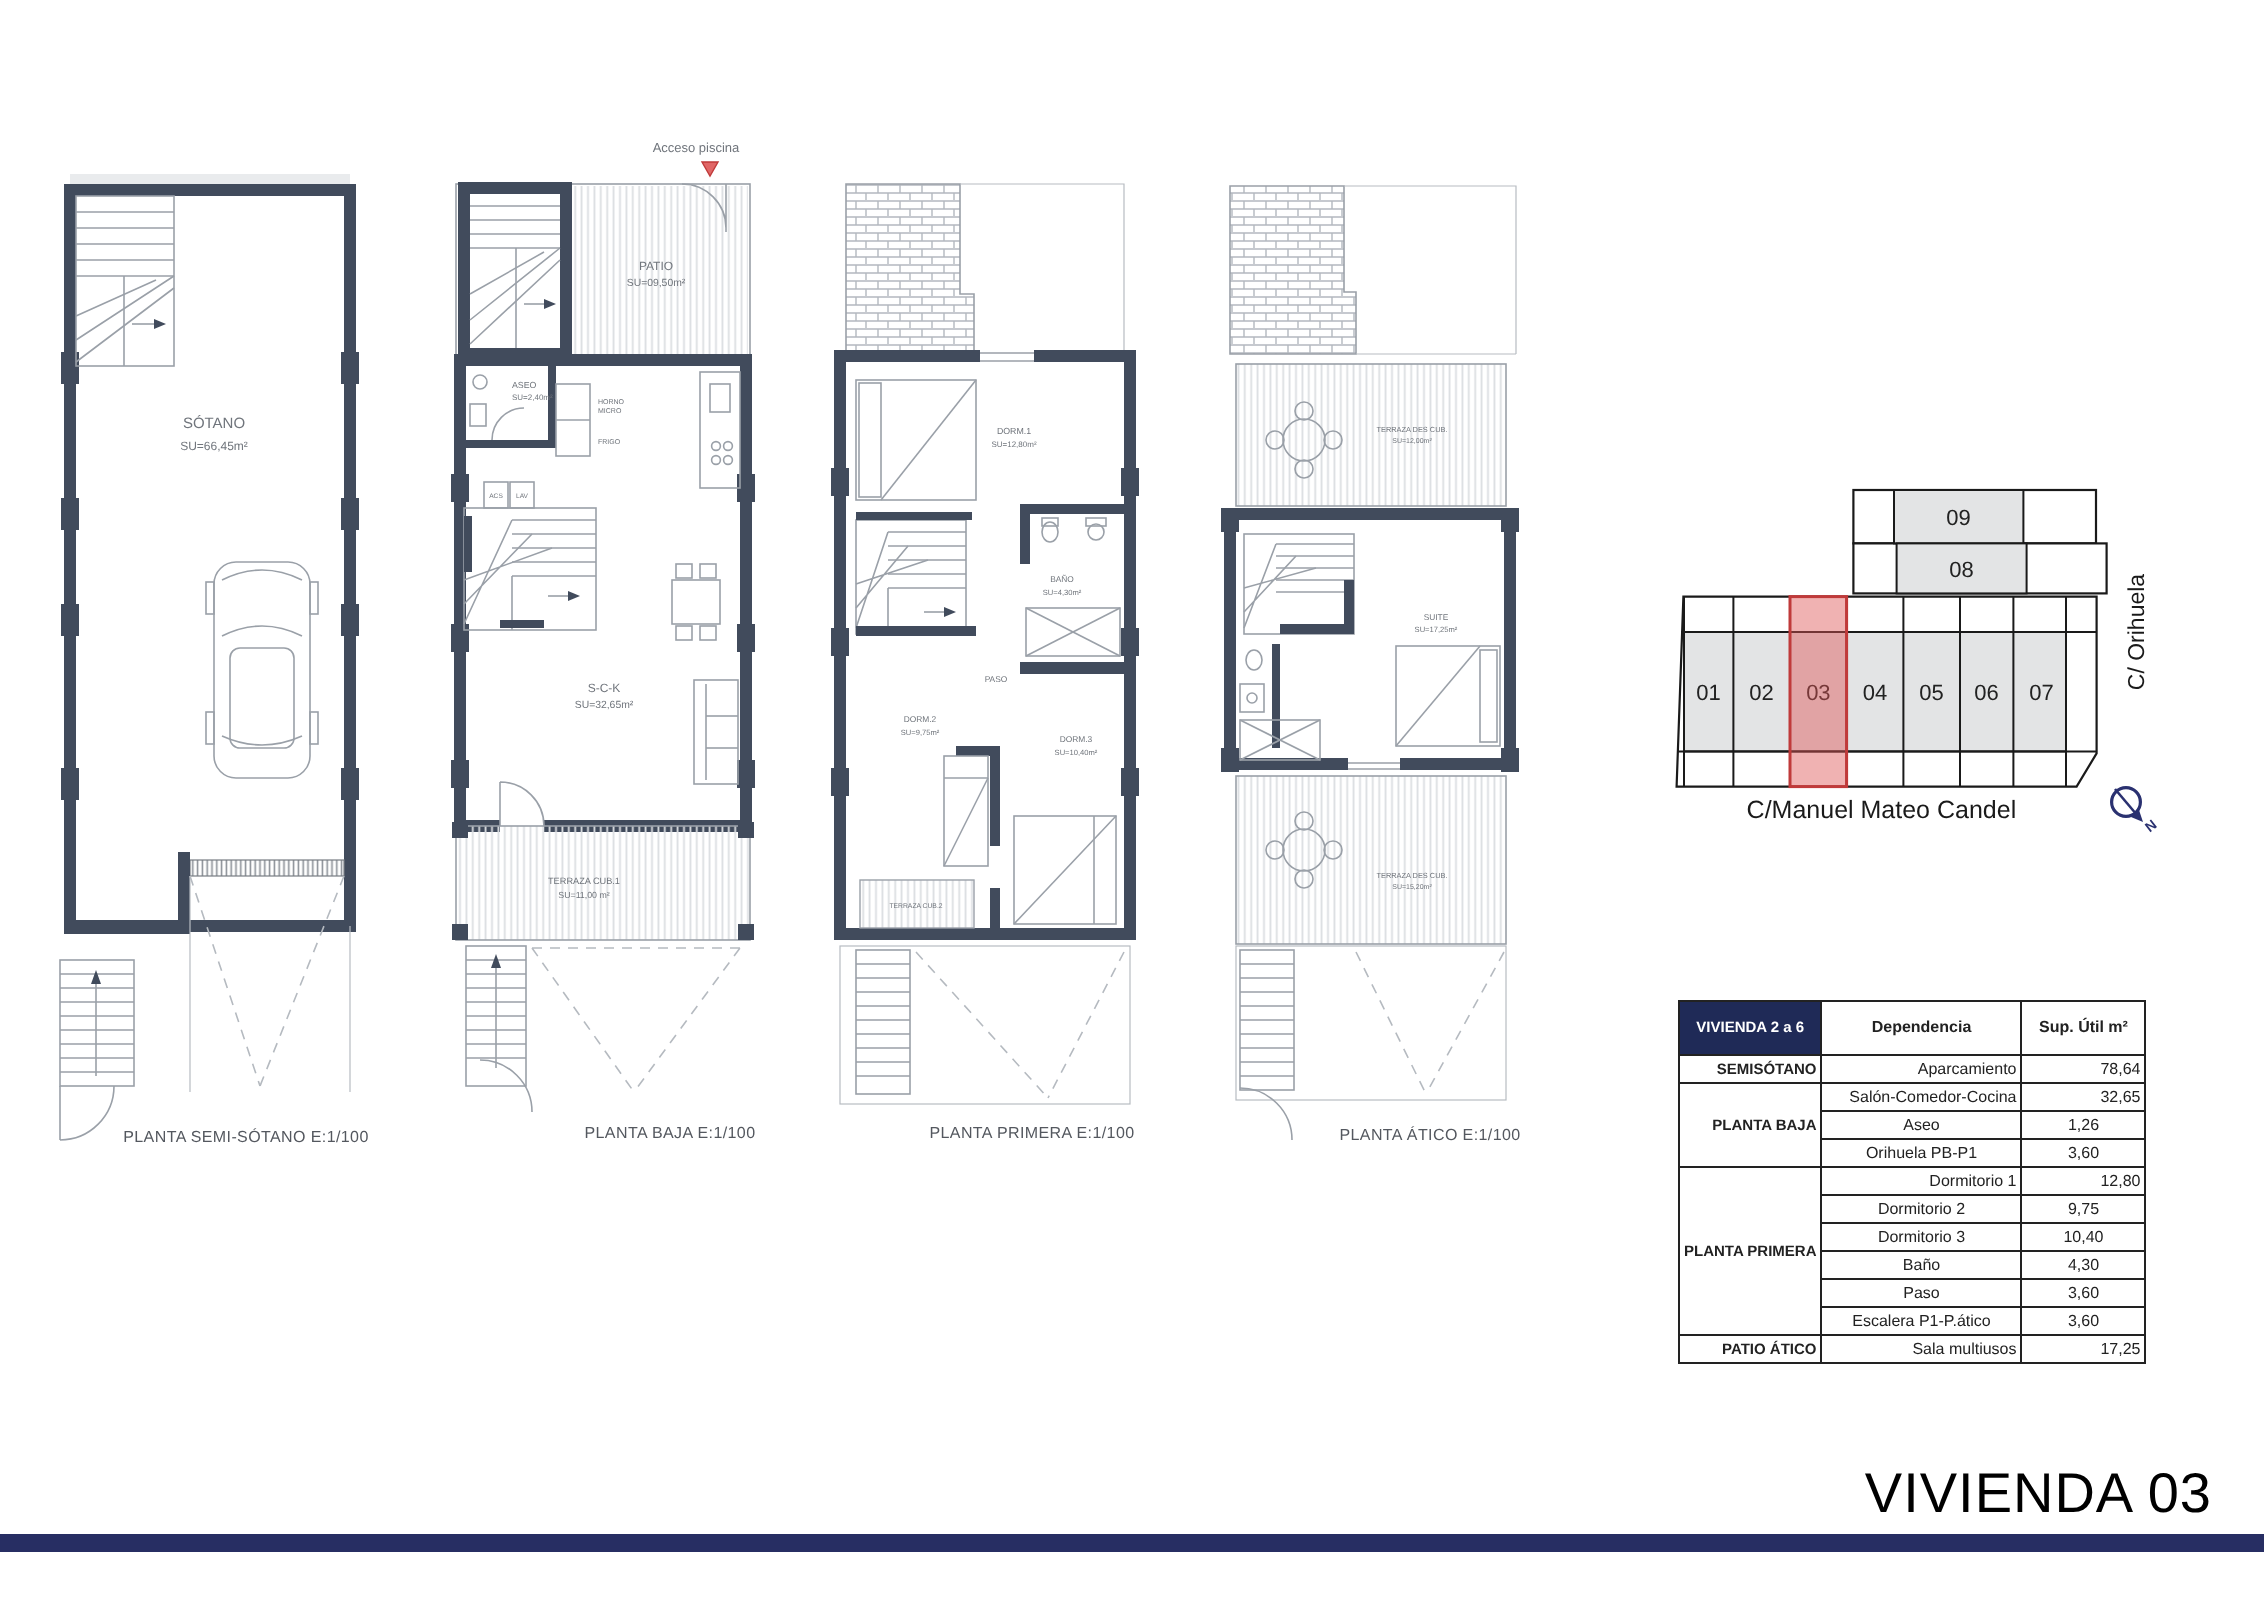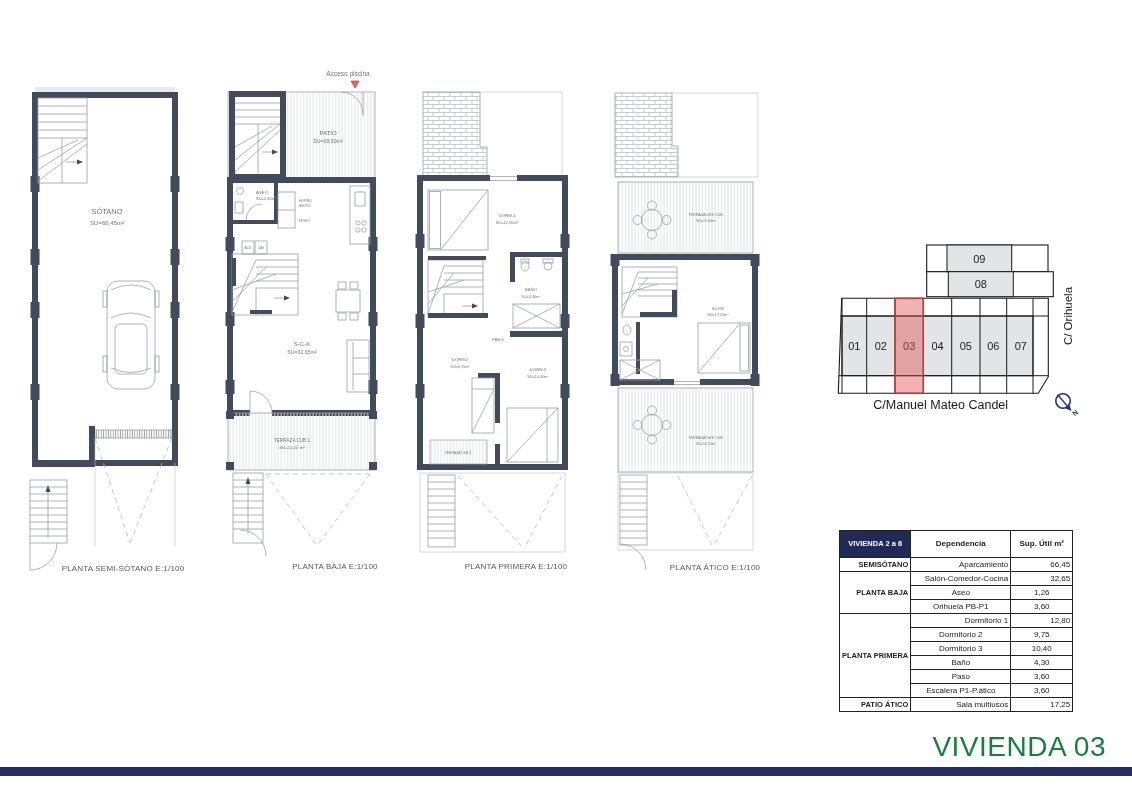--- a/index.html
+++ b/index.html
@@ -13,31 +13,31 @@
   .thinner{fill:none;stroke:#b7bcc2;stroke-width:0.6;}
   .dash{fill:none;stroke:#b5bac0;stroke-width:0.8;stroke-dasharray:5 4;}
   .lbl{fill:#70757c;}
   .ptitle{fill:#54585f;font-size:8px;letter-spacing:0.2px;}
   .arr{fill:#414b5c;}
   
   .siteline{fill:#fff;stroke:#1a1a1a;stroke-width:1.1;}
   .sitecell{fill:#e3e4e5;stroke:#1a1a1a;stroke-width:1;}
   .unitnum{fill:#222;font-size:11px;}
   
-  #areas-table{position:absolute;left:839px;top:530px;border-collapse:collapse;table-layout:fixed;}
+  #areas-table{position:absolute;left:839px;top:500px;border-collapse:collapse;table-layout:fixed;}
   #areas-table th,#areas-table td{border:1px solid #222;padding:0 2px;text-align:center;
       font-size:8px;color:#222;height:13px;line-height:1;overflow:hidden;white-space:nowrap;}
   #areas-table th{height:26px;font-weight:bold;}
   #areas-table .c1{width:69px;}
   #areas-table .c2{width:100px;}
   #areas-table .c3{width:62px;}
   #areas-table th.hdr-vivienda{background:#1f2a57;color:#fff;font-size:7.5px;}
   #areas-table td.floor{font-weight:bold;font-size:7.5px;}
   #areas-table tr.gs td{border-top:1.4px solid #222;text-align:right;}
-  #footer-title{position:absolute;right:26px;top:731px;font-size:28px;color:#15803d;
+  #footer-title{position:absolute;right:26px;top:731px;font-size:28px;color:#000000;
       letter-spacing:0.5px;}
   #footer-bar{position:absolute;left:0;top:767px;width:1132px;height:9px;background:#272e63;}
 </style>
 </head>
 <body>
 
 <div id="stage">
 
   <svg width="0" height="0" style="position:absolute">
     <defs>
@@ -396,21 +396,21 @@
       <tr>
         <th class="hdr-vivienda">VIVIENDA 2 a 6</th>
         <th>Dependencia</th>
         <th>Sup. Útil m²</th>
       </tr>
     </thead>
     <tbody>
       <tr class="gs">
         <td class="floor">SEMISÓTANO</td>
         <td>Aparcamiento</td>
-        <td>66,45</td>
+        <td>78,64</td>
       </tr>
       <tr class="gs">
         <td class="floor" rowspan="3">PLANTA BAJA</td>
         <td>Salón-Comedor-Cocina</td>
         <td>32,65</td>
       </tr>
       <tr>
         <td>Aseo</td>
         <td>1,26</td>
       </tr>

